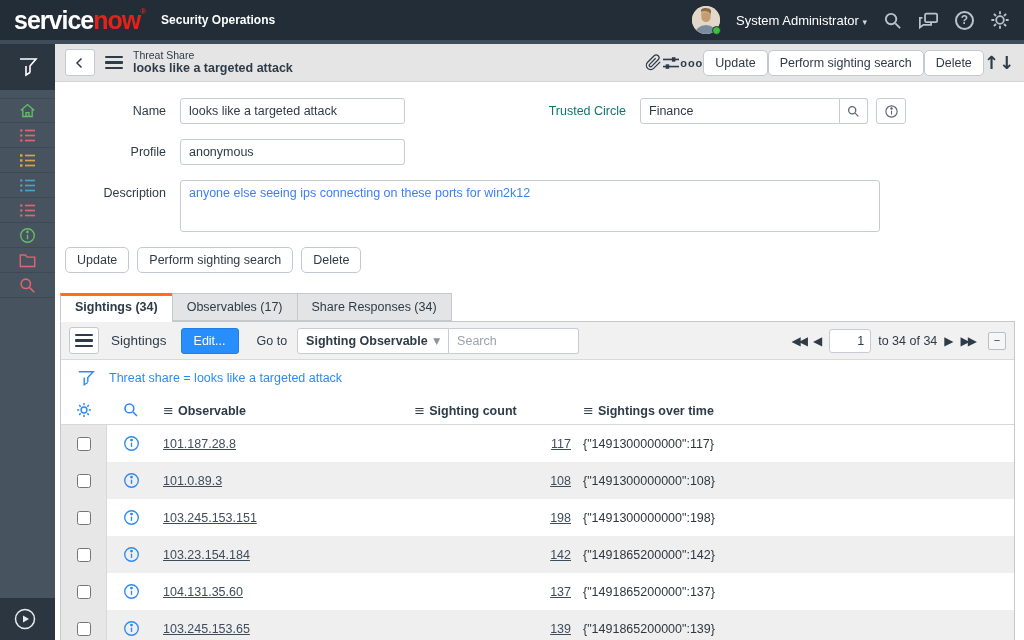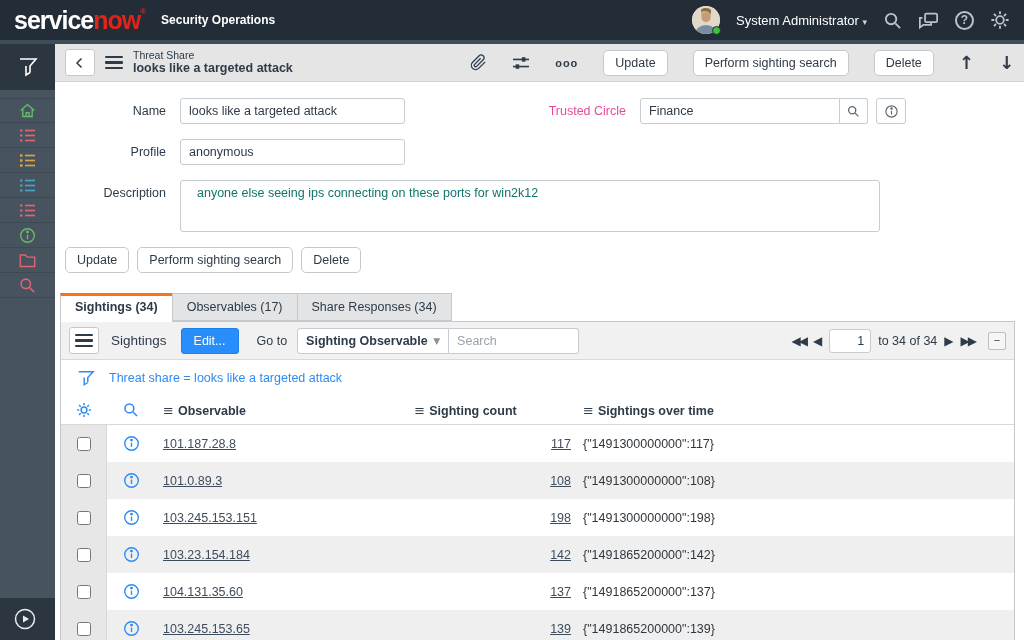--- a/index.html
+++ b/index.html
@@ -41,44 +41,44 @@
   .main { position:absolute; left:55px; top:44px; right:0; bottom:0; background:#fff; }
 
   .form-header { height:38px; background:#e5e5e5; border-bottom:1px solid #d0d4d8;
     display:flex; align-items:center; padding:0 10px; gap:10px; }
   .sq-btn { width:30px; height:27px; background:#fff; border:1px solid #c3c9ce; border-radius:3px;
     display:flex; align-items:center; justify-content:center; color:#2e3b48; cursor:pointer; }
   .burger { width:18px; display:flex; flex-direction:column; gap:3px; cursor:pointer; }
   .burger i { display:block; height:2.5px; background:#2e3b48; border-radius:1px; }
   .fh-title .sub { font-size:10.5px; color:#2e3b48; line-height:1.2; }
   .fh-title .ttl { font-size:12.5px; font-weight:bold; color:#2e3b48; line-height:1.2; }
-  .fh-right { margin-left:auto; display:flex; align-items:center; gap:25px; }
+  .fh-right { margin-left:auto; display:flex; align-items:center; gap:0; }
   .fh-icon { color:#2e3b48; display:flex; align-items:center; cursor:pointer; }
   .more-dots { font-size:11px; letter-spacing:1px; font-weight:bold; color:#2e3b48; cursor:pointer; }
   .btn { background:#fff; border:1px solid #c3c9ce; border-radius:5px; padding:5px 11px;
     font-size:12.5px; color:#2e3b48; cursor:pointer; white-space:nowrap; }
   .arrow-glyph { font-size:18px; font-weight:bold; color:#2e3b48; font-family:"DejaVu Sans", sans-serif; cursor:pointer; }
 
   
   .form-body { padding-top:16px; }
   .frow { display:flex; margin-bottom:15px; }
   .flabel { width:125px; text-align:right; padding-right:14px; font-size:12.5px; line-height:26px; color:#2e3b48; }
   .tinput { width:225px; height:26px; border:1px solid #c6ccd2; border-radius:3px; padding:0 8px;
     font-size:12.5px; color:#2e3b48; font-family:inherit; background:#fff; }
   .rgroup { display:flex; margin-left:75px; }
-  .rlabel { width:160px; text-align:right; padding-right:14px; font-size:12.5px; line-height:26px; color:#ec4899; }
+  .rlabel { width:160px; text-align:right; padding-right:14px; font-size:12.5px; line-height:26px; color:#0f766e; }
   .ref-wrap { display:flex; }
   .ref-input { width:200px; height:26px; border:1px solid #c6ccd2; border-radius:3px 0 0 3px;
     padding:0 8px; font-size:12.5px; color:#2e3b48; font-family:inherit; }
   .ref-btn { width:28px; height:26px; border:1px solid #c6ccd2; border-left:none; border-radius:0 3px 3px 0;
     background:#fff; display:flex; align-items:center; justify-content:center; color:#5a6773; cursor:pointer; }
   .info-btn { width:30px; height:26px; margin-left:8px; border:1px solid #c6ccd2; border-radius:3px;
     background:#fff; display:flex; align-items:center; justify-content:center; color:#5a6773; cursor:pointer; }
-  .desc-area { width:700px; height:52px; border:1px solid #c6ccd2; border-radius:3px; padding:5px 16px;
-    font-size:12.5px; color:#0f766e; font-family:inherit; resize:none; }
+  .desc-area { width:700px; height:52px; border:1px solid #c6ccd2; border-radius:3px; padding:5px 8px;
+    font-size:12.5px; color:#3b82f6; font-family:inherit; resize:none; }
   .form-btn-row { padding-left:10px; display:flex; gap:8px; margin-top:12px; }
 
   
   .tabs { display:flex; margin:20px 0 0 5px; position:relative; z-index:2; }
   .tab { padding:6px 14px; font-size:12.5px; color:#2e3b48; background:#e3e4e5;
     border:1px solid #c6c9cc; border-right:none; cursor:pointer; }
   .tab:last-child { border-right:1px solid #c6c9cc; }
   .tab.active { background:#fff; border-top:3px solid #f97316; padding-top:4px; border-bottom:1px solid #fff;
     margin-bottom:-1px;font-weight:bold; }
 

